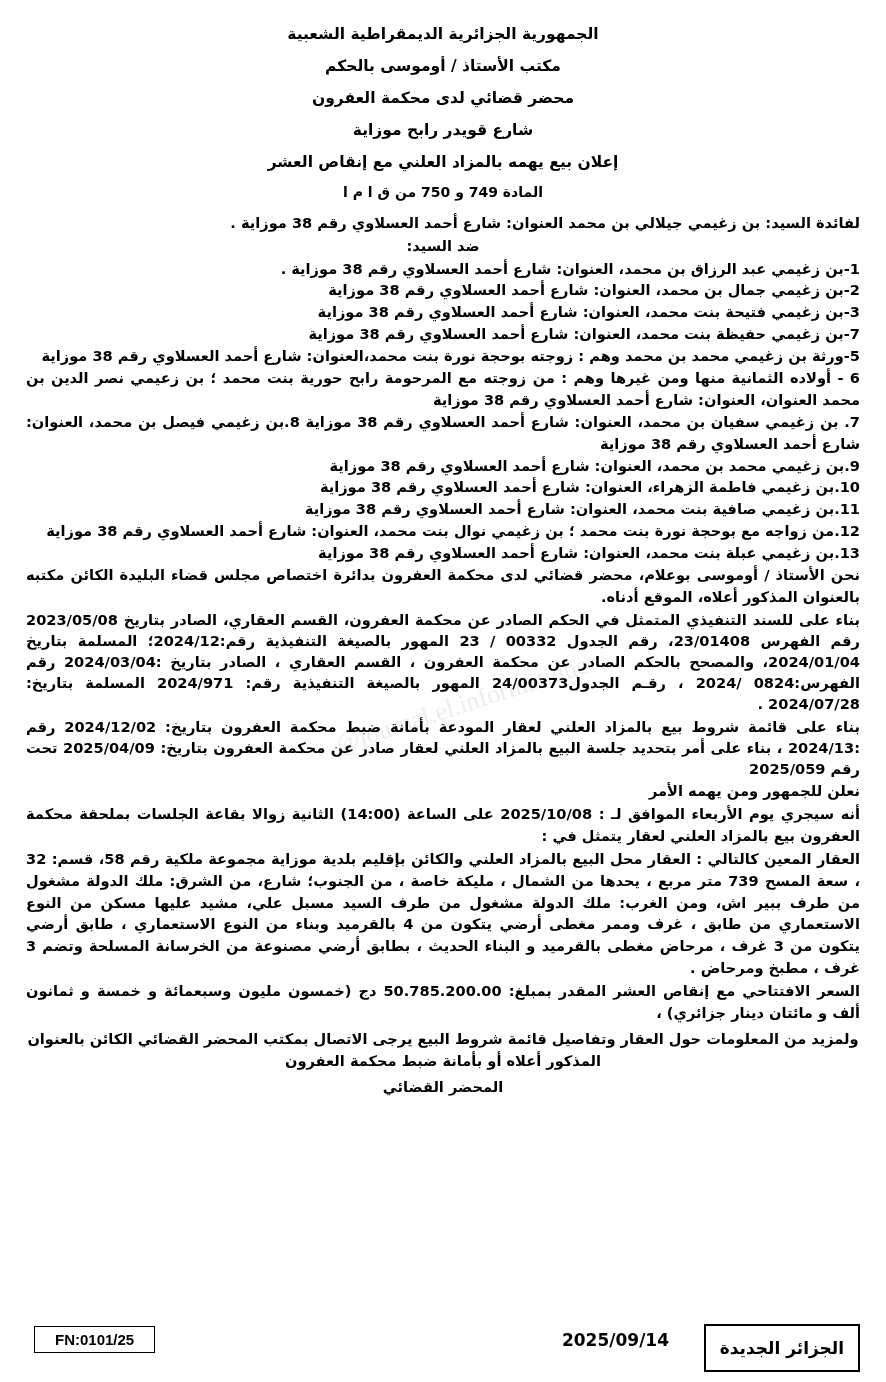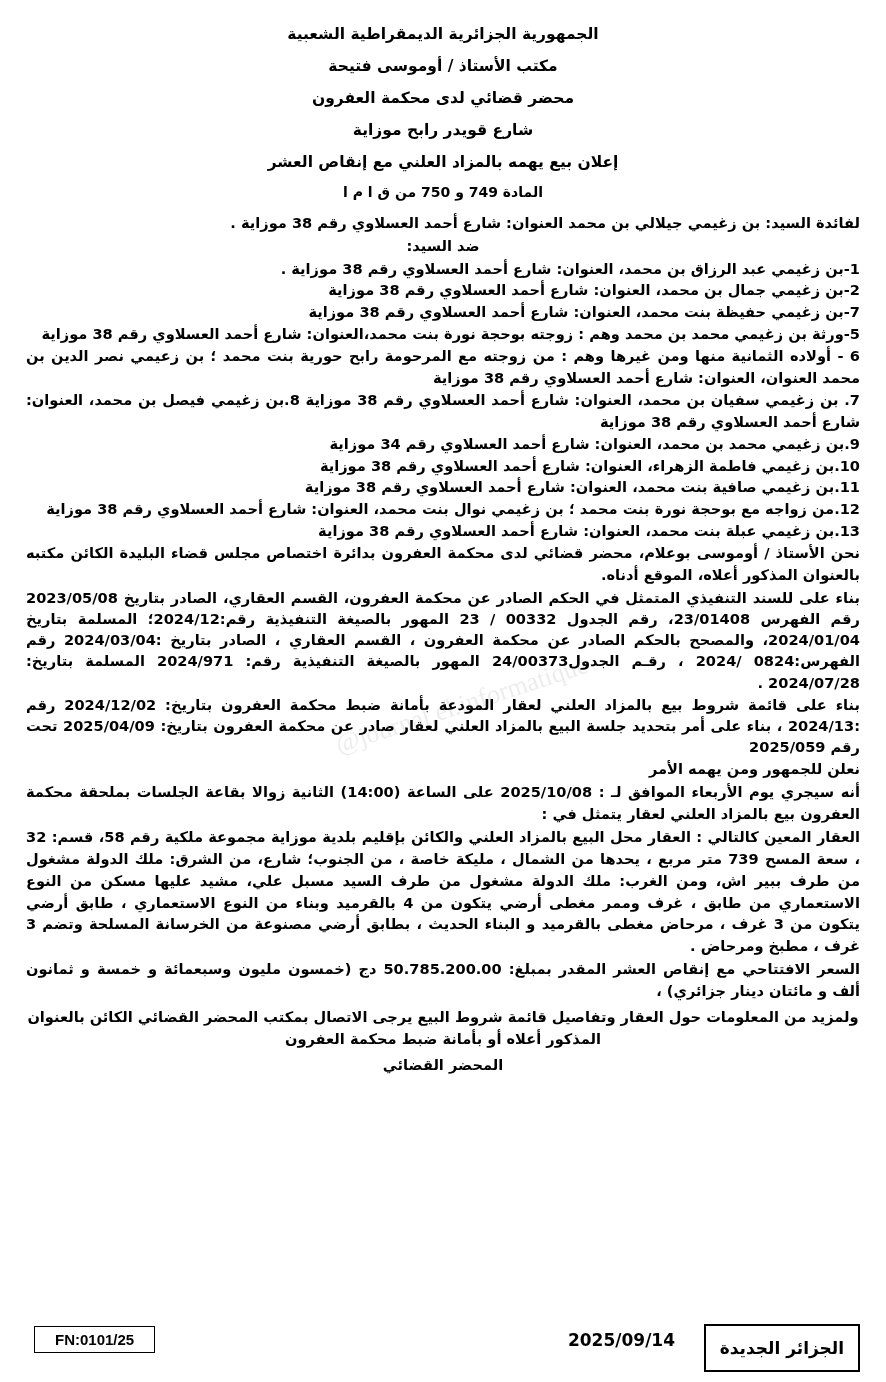--- a/index.html
+++ b/index.html
@@ -72,21 +72,21 @@
     right: 0;
     top: 0;
     border: 2px solid #000;
     padding: 12px 14px;
     font-weight: bold;
     font-size: 17px;
     letter-spacing: 0;
   }
   .footer-date {
     position: absolute;
-    right: 185px;
+    right: 191px;
     top: 6px;
     font-weight: bold;
     font-size: 17px;
     font-family: "DejaVu Sans", "Liberation Sans", sans-serif;
     text-align: right;
   }
   .footer-box-left {
     position: absolute;
     left: 8px;
     top: 2px;
@@ -122,39 +122,40 @@
 </style>
 </head>
 <body>
 
 <div class="page">
 
   <div class="watermark">@journal.el.informatique</div>
 
   <div class="center-block">
     <div>الجمهورية الجزائرية الديمقراطية الشعبية</div>
-    <div>مكتب الأستاذ / أوموسى فتيحة</div>
+    <div>مكتب الأستاذ / أوموسى بالحكم</div>
     <div>محضر قضائي لدى محكمة العفرون</div>
     <div>شارع قويدر رابح موزاية</div>
     <div>إعلان بيع يهمه بالمزاد العلني مع إنقاص العشر</div>
     <div class="art-line">المادة 749 و 750 من ق ا م ا</div>
   </div>
 
   <div class="body-text">
 
     <p class="para right">لفائدة السيد: بن زغيمي جيلالي بن محمد العنوان: شارع أحمد العسلاوي رقم 38  موزاية .</p>
     <p class="para center">ضد السيد:</p>
 
     <p class="list-item">1-بن زغيمي عبد الرزاق بن محمد، العنوان: شارع أحمد العسلاوي رقم 38  موزاية .</p>
     <p class="list-item">2-بن زغيمي جمال بن محمد، العنوان: شارع أحمد العسلاوي رقم 38  موزاية</p>
+    <p class="list-item">3-بن زغيمي فتيحة بنت محمد، العنوان: شارع أحمد العسلاوي رقم 38  موزاية</p>
     <p class="list-item">7-بن زغيمي حفيظة بنت محمد، العنوان: شارع أحمد العسلاوي رقم 38  موزاية</p>
     <p class="list-item">5-ورثة بن زغيمي محمد بن محمد وهم : زوجته بوحجة نورة بنت محمد،العنوان: شارع أحمد العسلاوي رقم 38  موزاية</p>
     <p class="list-item">6 - أولاده الثمانية منها ومن غيرها وهم : من زوجته مع المرحومة رابح حورية بنت محمد ؛ بن زعيمي نصر الدين بن محمد العنوان، العنوان: شارع أحمد العسلاوي رقم 38 موزاية</p>
     <p class="list-item">7. بن زغيمي سفيان بن محمد، العنوان: شارع أحمد العسلاوي رقم 38  موزاية 8.بن زغيمي فيصل بن محمد، العنوان: شارع أحمد العسلاوي رقم 38  موزاية</p>
-    <p class="list-item">9.بن زغيمي محمد بن محمد، العنوان: شارع أحمد العسلاوي رقم 34  موزاية</p>
+    <p class="list-item">9.بن زغيمي محمد بن محمد، العنوان: شارع أحمد العسلاوي رقم 38  موزاية</p>
     <p class="list-item">10.بن زغيمي فاطمة الزهراء، العنوان: شارع أحمد العسلاوي رقم 38  موزاية</p>
     <p class="list-item">11.بن زغيمي صافية بنت محمد، العنوان: شارع أحمد العسلاوي رقم 38  موزاية</p>
     <p class="list-item">12.من زواجه مع بوحجة نورة بنت محمد ؛ بن زغيمي نوال بنت محمد، العنوان: شارع أحمد العسلاوي رقم 38 موزاية</p>
     <p class="list-item">13.بن زغيمي عبلة بنت محمد، العنوان: شارع أحمد العسلاوي رقم 38 موزاية</p>
 
     <p class="para">نحن الأستاذ / أوموسى بوعلام، محضر قضائي لدى محكمة العفرون بدائرة اختصاص مجلس قضاء البليدة الكائن مكتبه بالعنوان المذكور أعلاه، الموقع أدناه.</p>
     <p class="para tight">بناء على للسند التنفيذي المتمثل في الحكم الصادر عن محكمة العفرون، القسم العقاري، الصادر بتاريخ 2023/05/08 رقم الفهرس 23/01408، رقم الجدول 00332 / 23 المهور بالصيغة التنفيذية رقم:2024/12؛ المسلمة بتاريخ 2024/01/04، والمصحح بالحكم الصادر عن محكمة العفرون ، القسم العقاري ، الصادر بتاريخ :2024/03/04    رقم الفهرس:0824 /2024 ، رقـم الجدول24/00373 المهور بالصيغة التنفيذية رقم: 2024/971 المسلمة بتاريخ: 2024/07/28 .</p>
     <p class="para tight">بناء على قائمة شروط بيع بالمزاد العلني لعقار المودعة بأمانة ضبط محكمة العفرون بتاريخ: 2024/12/02 رقم :2024/13 ، بناء على أمر بتحديد جلسة البيع بالمزاد العلني لعقار صادر عن محكمة العفرون بتاريخ: 2025/04/09 تحت رقم 2025/059</p>
     <p class="para right">نعلن للجمهور ومن يهمه الأمر</p>
     <p class="para">أنه سيجري يوم الأربعاء الموافق لـ : 2025/10/08 على الساعة (14:00) الثانية زوالا بقاعة الجلسات بملحقة محكمة العفرون بيع بالمزاد العلني لعقار يتمثل في :</p>

